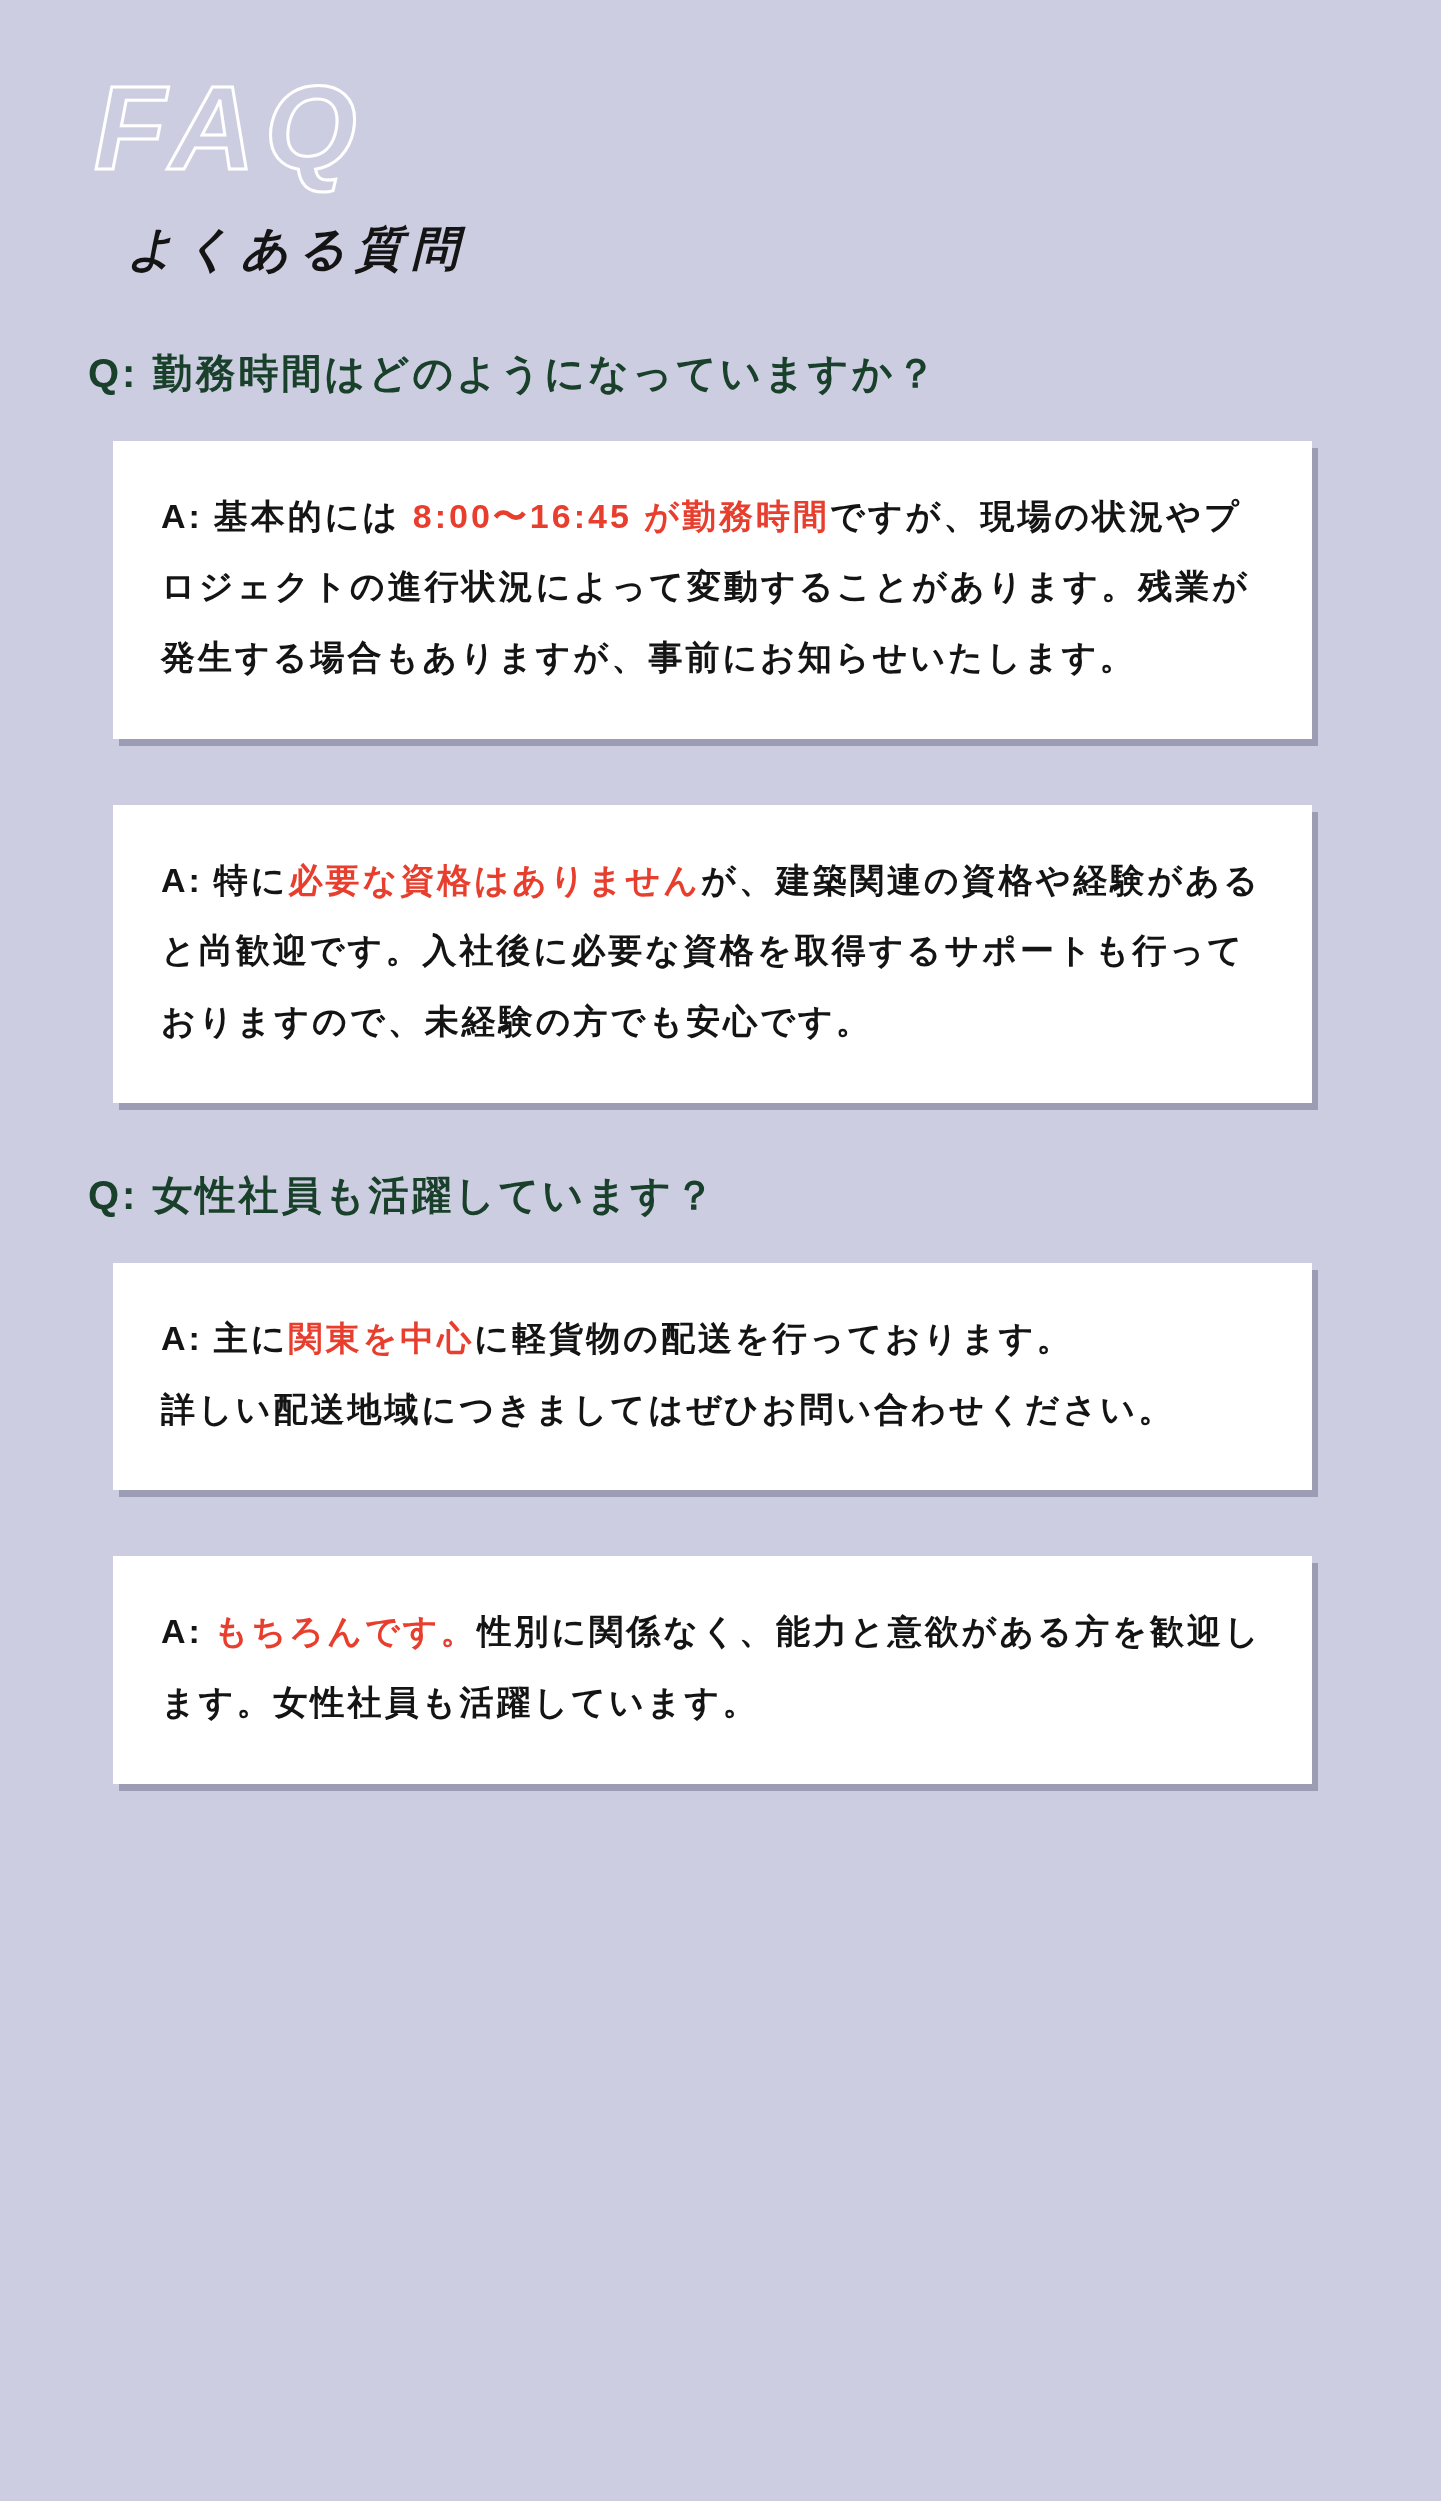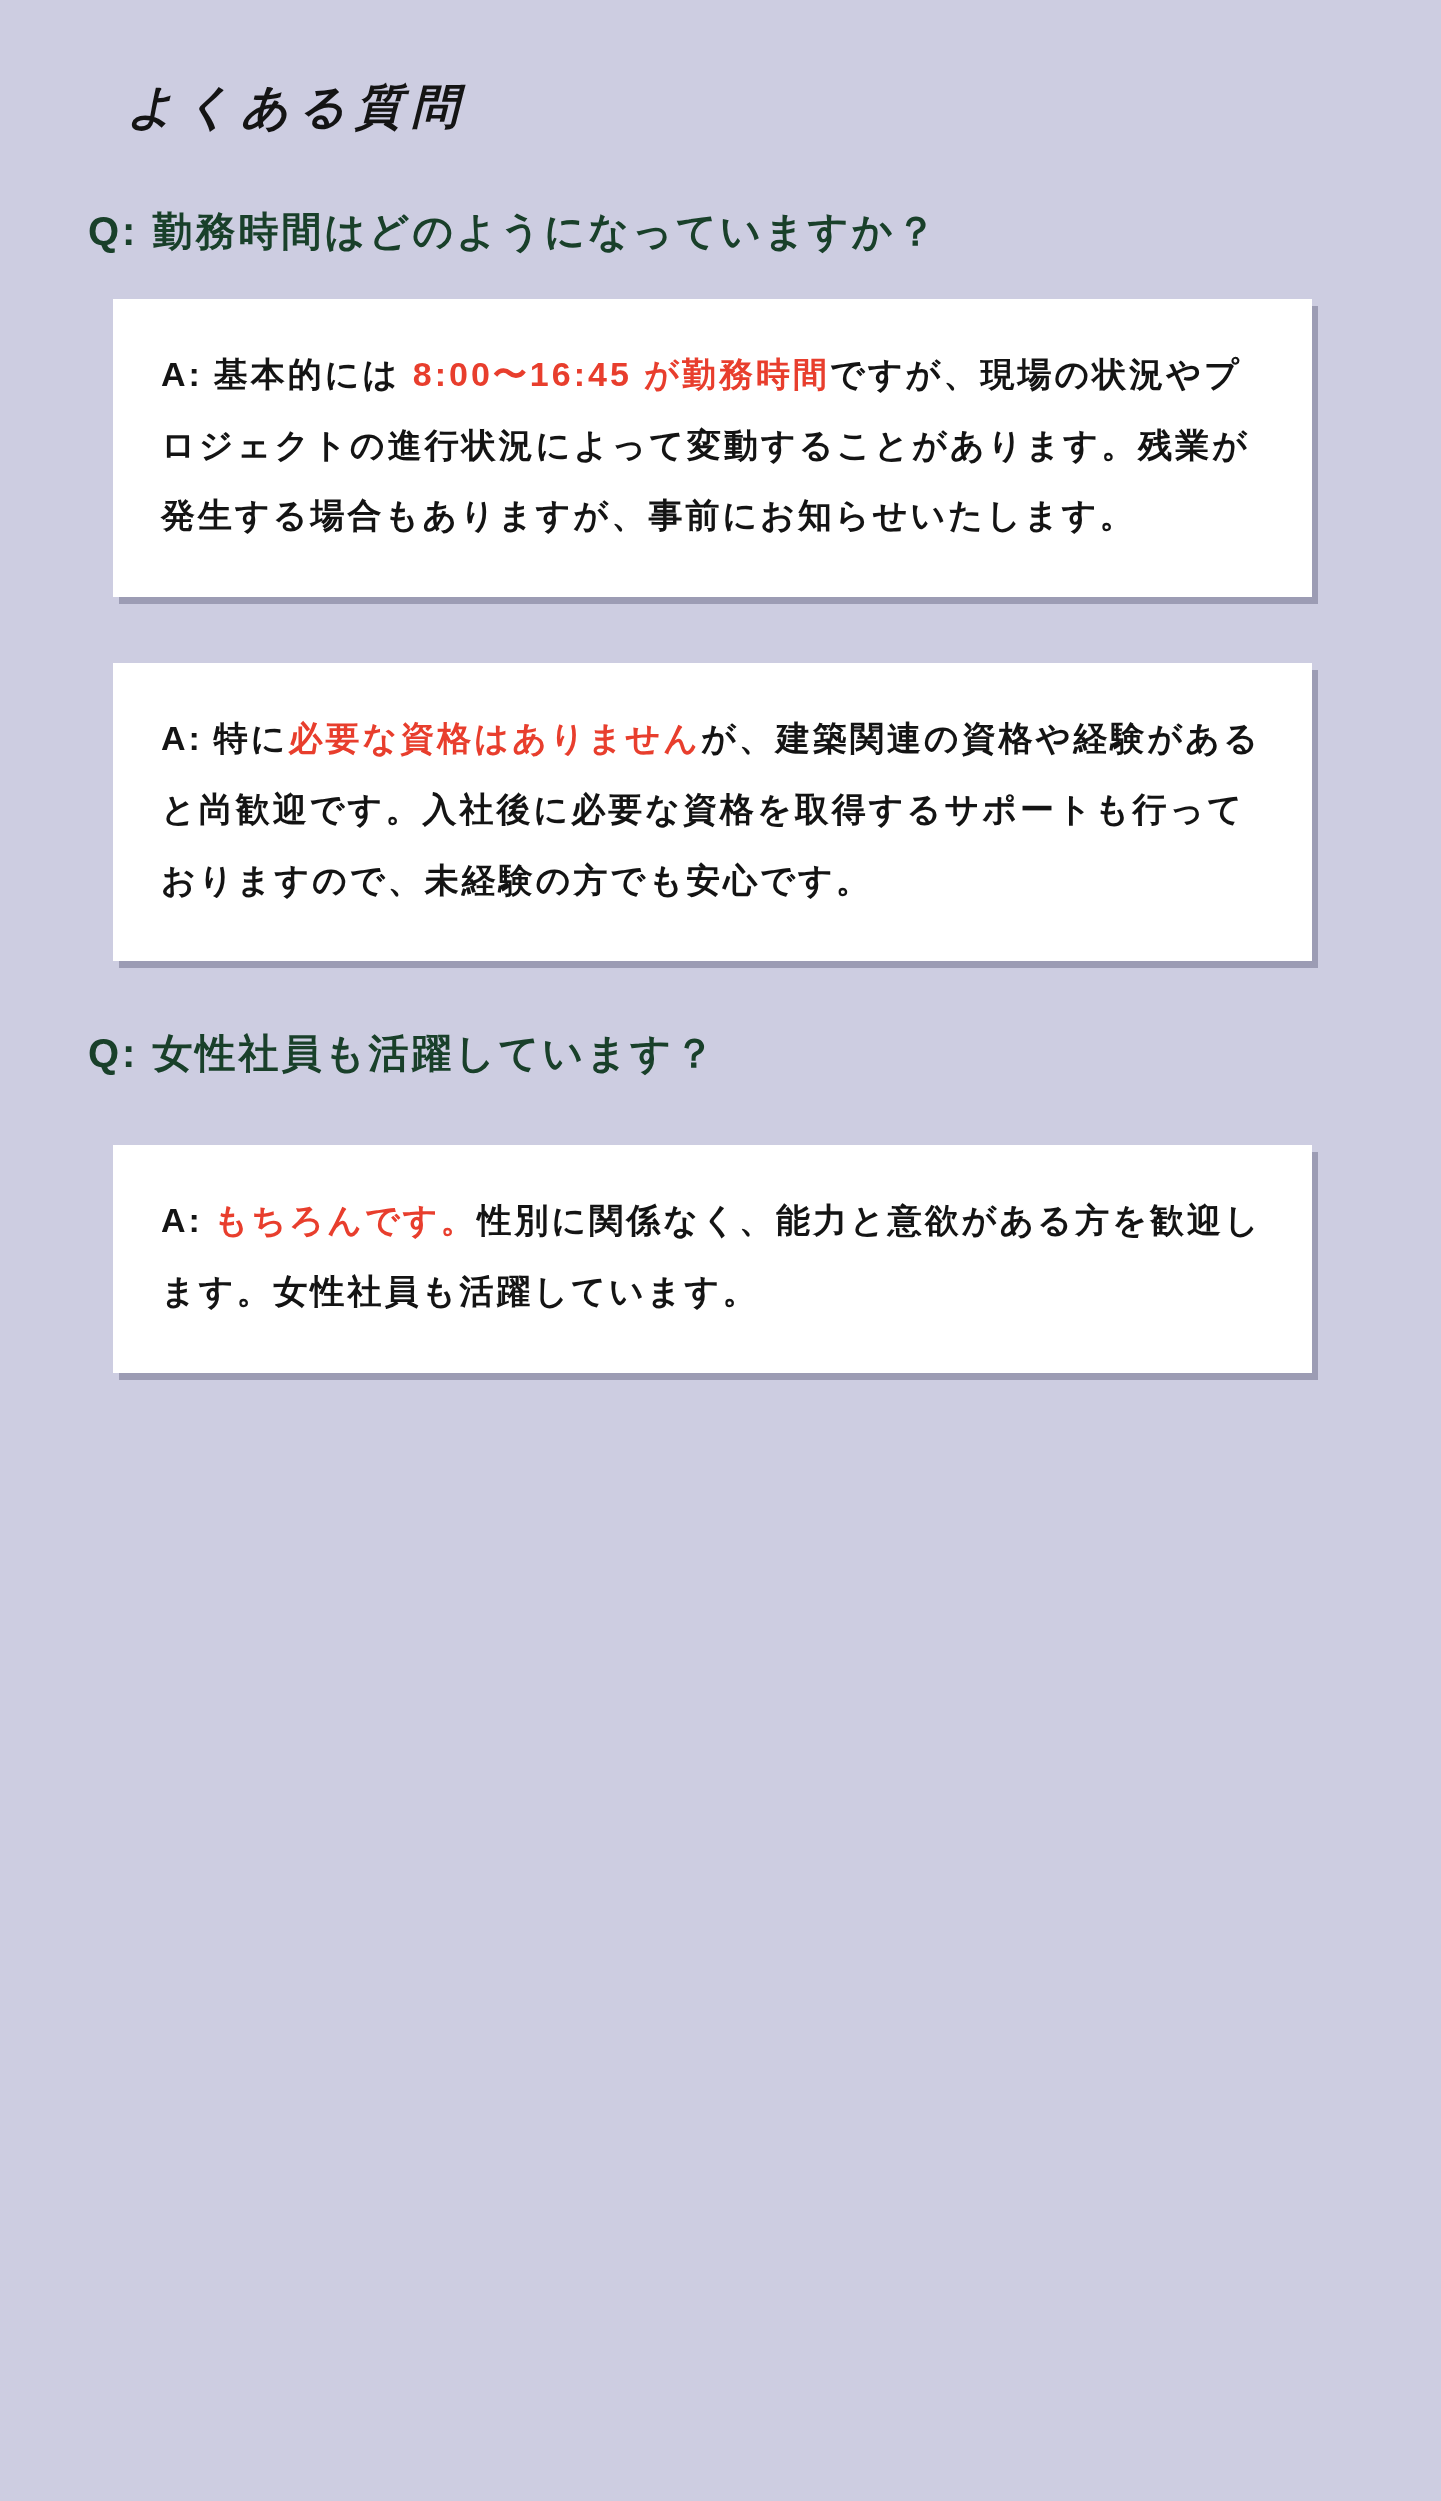--- a/index.html
+++ b/index.html
@@ -65,39 +65,43 @@
     color: var(--ink);
   }
   .a-prefix { margin-right: 0.32em; }
   .hl { color: var(--red); }
 </style>
 </head>
 <body>
 
 <div class="wrap">
   <header>
+    <h1 class="faq-title">FAQ</h1>
     <div class="subtitle">よくある質問</div>
   </header>
 
 
   <section class="faq-item">
     <h2 class="question">Q: 勤務時間はどのようになっていますか？</h2>
     <div class="answer-box">
       <p class="answer"><span class="a-prefix">A:</span><span><span>基本的には </span><span class="hl">8:00〜16:45 が勤務時間</span><span>ですが、現場の状況やプロジェクトの進行状況によって変動することがあります。残業が発生する場合もありますが、事前にお知らせいたします。</span></span></p>
     </div>
   </section>
 
   <section class="faq-item">
     <div class="answer-box">
       <p class="answer"><span class="a-prefix">A:</span><span><span>特に</span><span class="hl">必要な資格はありません</span><span>が、建築関連の資格や経験があると尚歓迎です。入社後に必要な資格を取得するサポートも行っておりますので、未経験の方でも安心です。</span></span></p>
     </div>
   </section>
 
   <section class="faq-item">
     <h2 class="question">Q: 女性社員も活躍しています？</h2>
+    <div class="answer-box">
+      <p class="answer"><span class="a-prefix">A:</span><span><span>主に</span><span class="hl">関東を中心</span><span>に軽貨物の配送を行っております。</span><br><span>詳しい配送地域につきましてはぜひお問い合わせください。</span></span></p>
+    </div>
   </section>
 
   <section class="faq-item">
     <div class="answer-box">
       <p class="answer"><span class="a-prefix">A:</span><span><span class="hl">もちろんです。</span><span>性別に関係なく、能力と意欲がある方を歓迎します。女性社員も活躍しています。</span></span></p>
     </div>
   </section>
 </div>
 
 </body></html>

